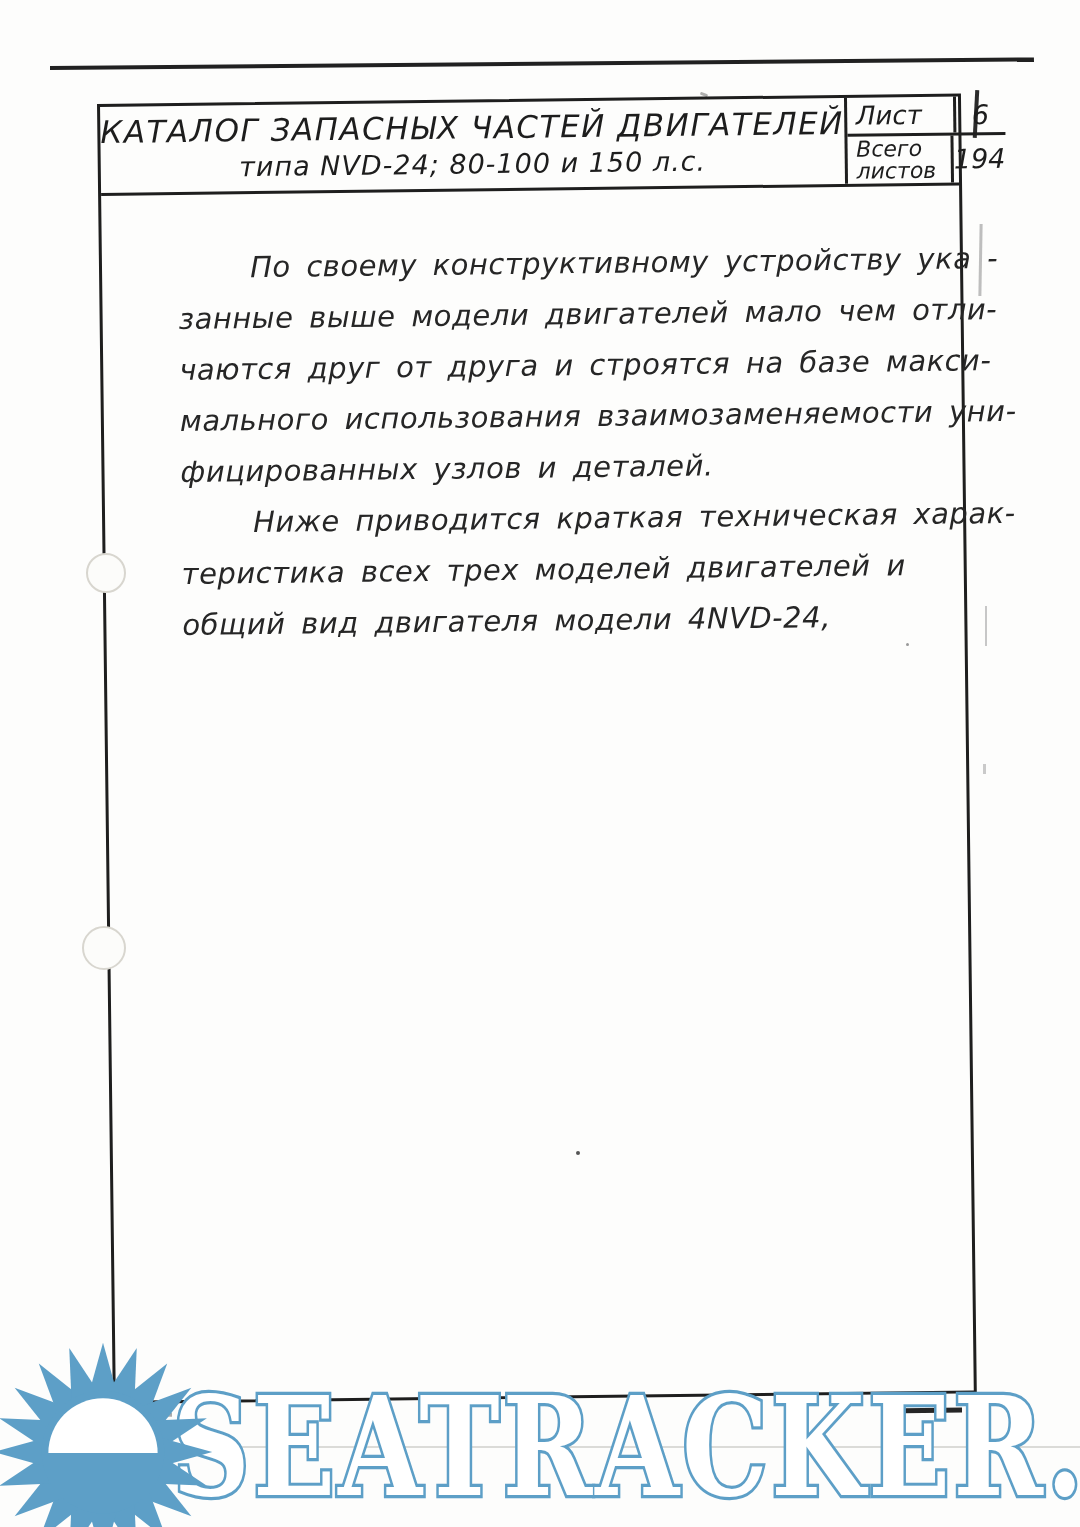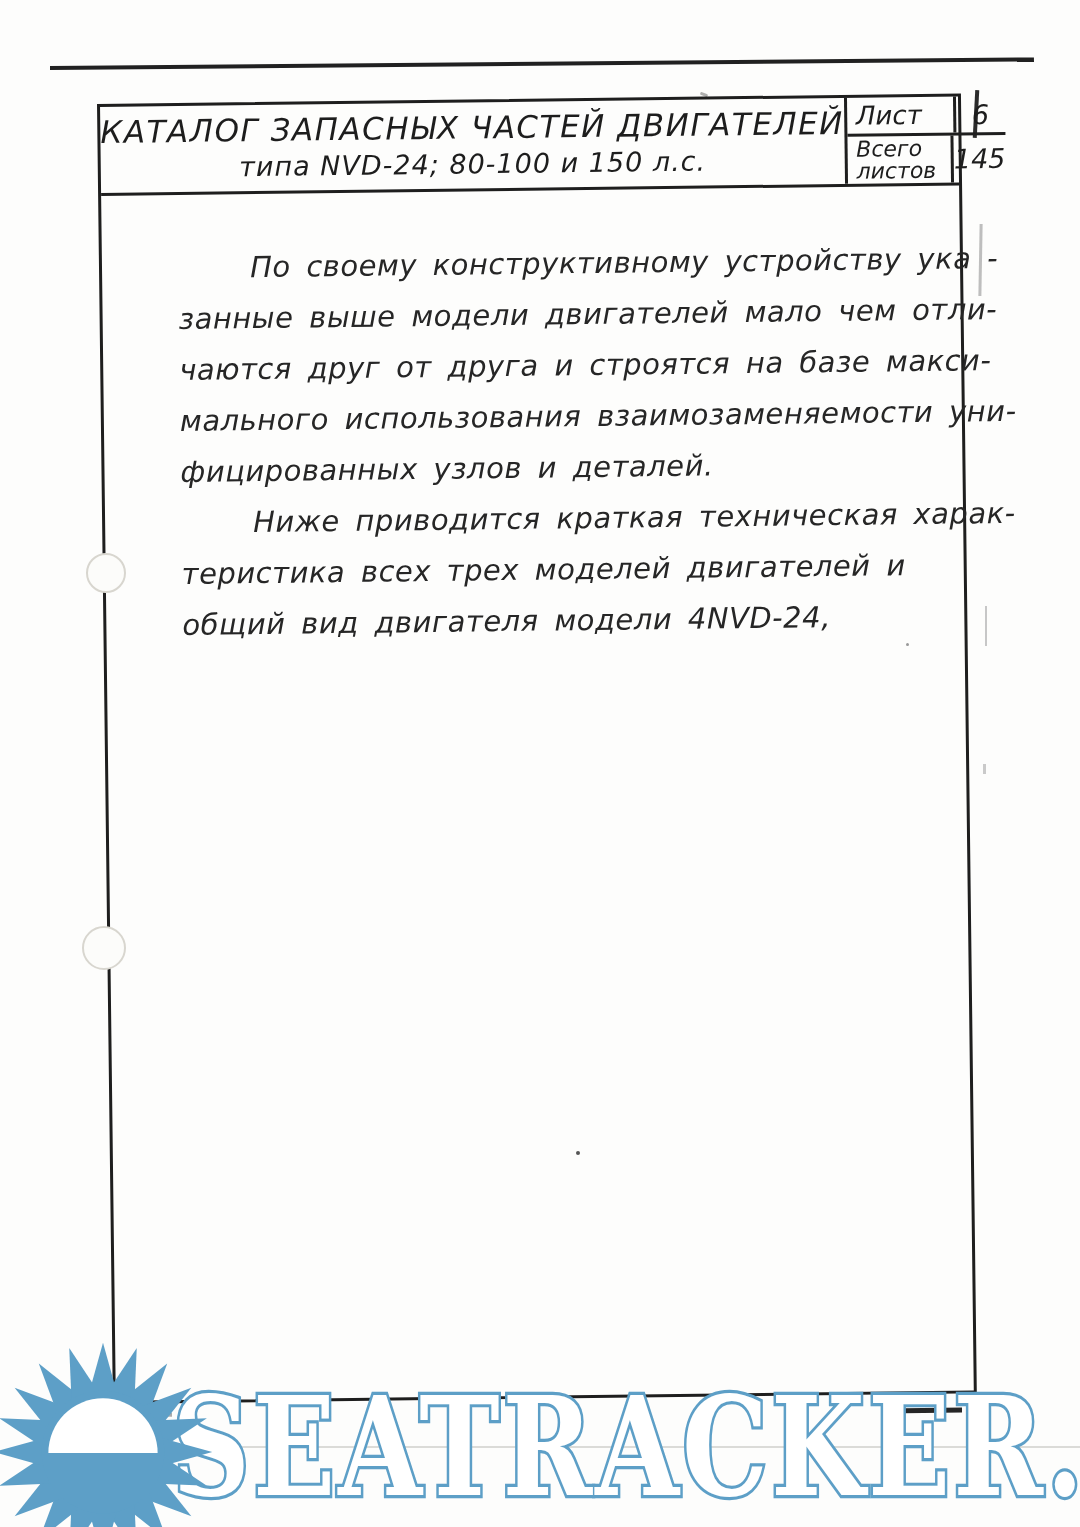--- a/index.html
+++ b/index.html
@@ -113,21 +113,21 @@
     <div class="header-table">
       <div class="htr htr1">
         <div class="hcell-label">Лист</div>
         <div class="hcell-val">6</div>
       </div>
       <div class="htr htr2">
         <div class="hcell-label">
           <span>Всего</span>
           <span>листов</span>
         </div>
-        <div class="hcell-val">145</div>
+        <div class="hcell-val">194</div>
       </div>
     </div>
   </div>
 
   <div class="bodytext">
     <p class="tline indent">По своему конструктивному устройству ука -</p>
     <p class="tline">занные выше модели двигателей мало чем отли-</p>
     <p class="tline">чаются друг от друга и строятся на базе макси-</p>
     <p class="tline">мального использования взаимозаменяемости уни-</p>
     <p class="tline">фицированных узлов и деталей.</p>

